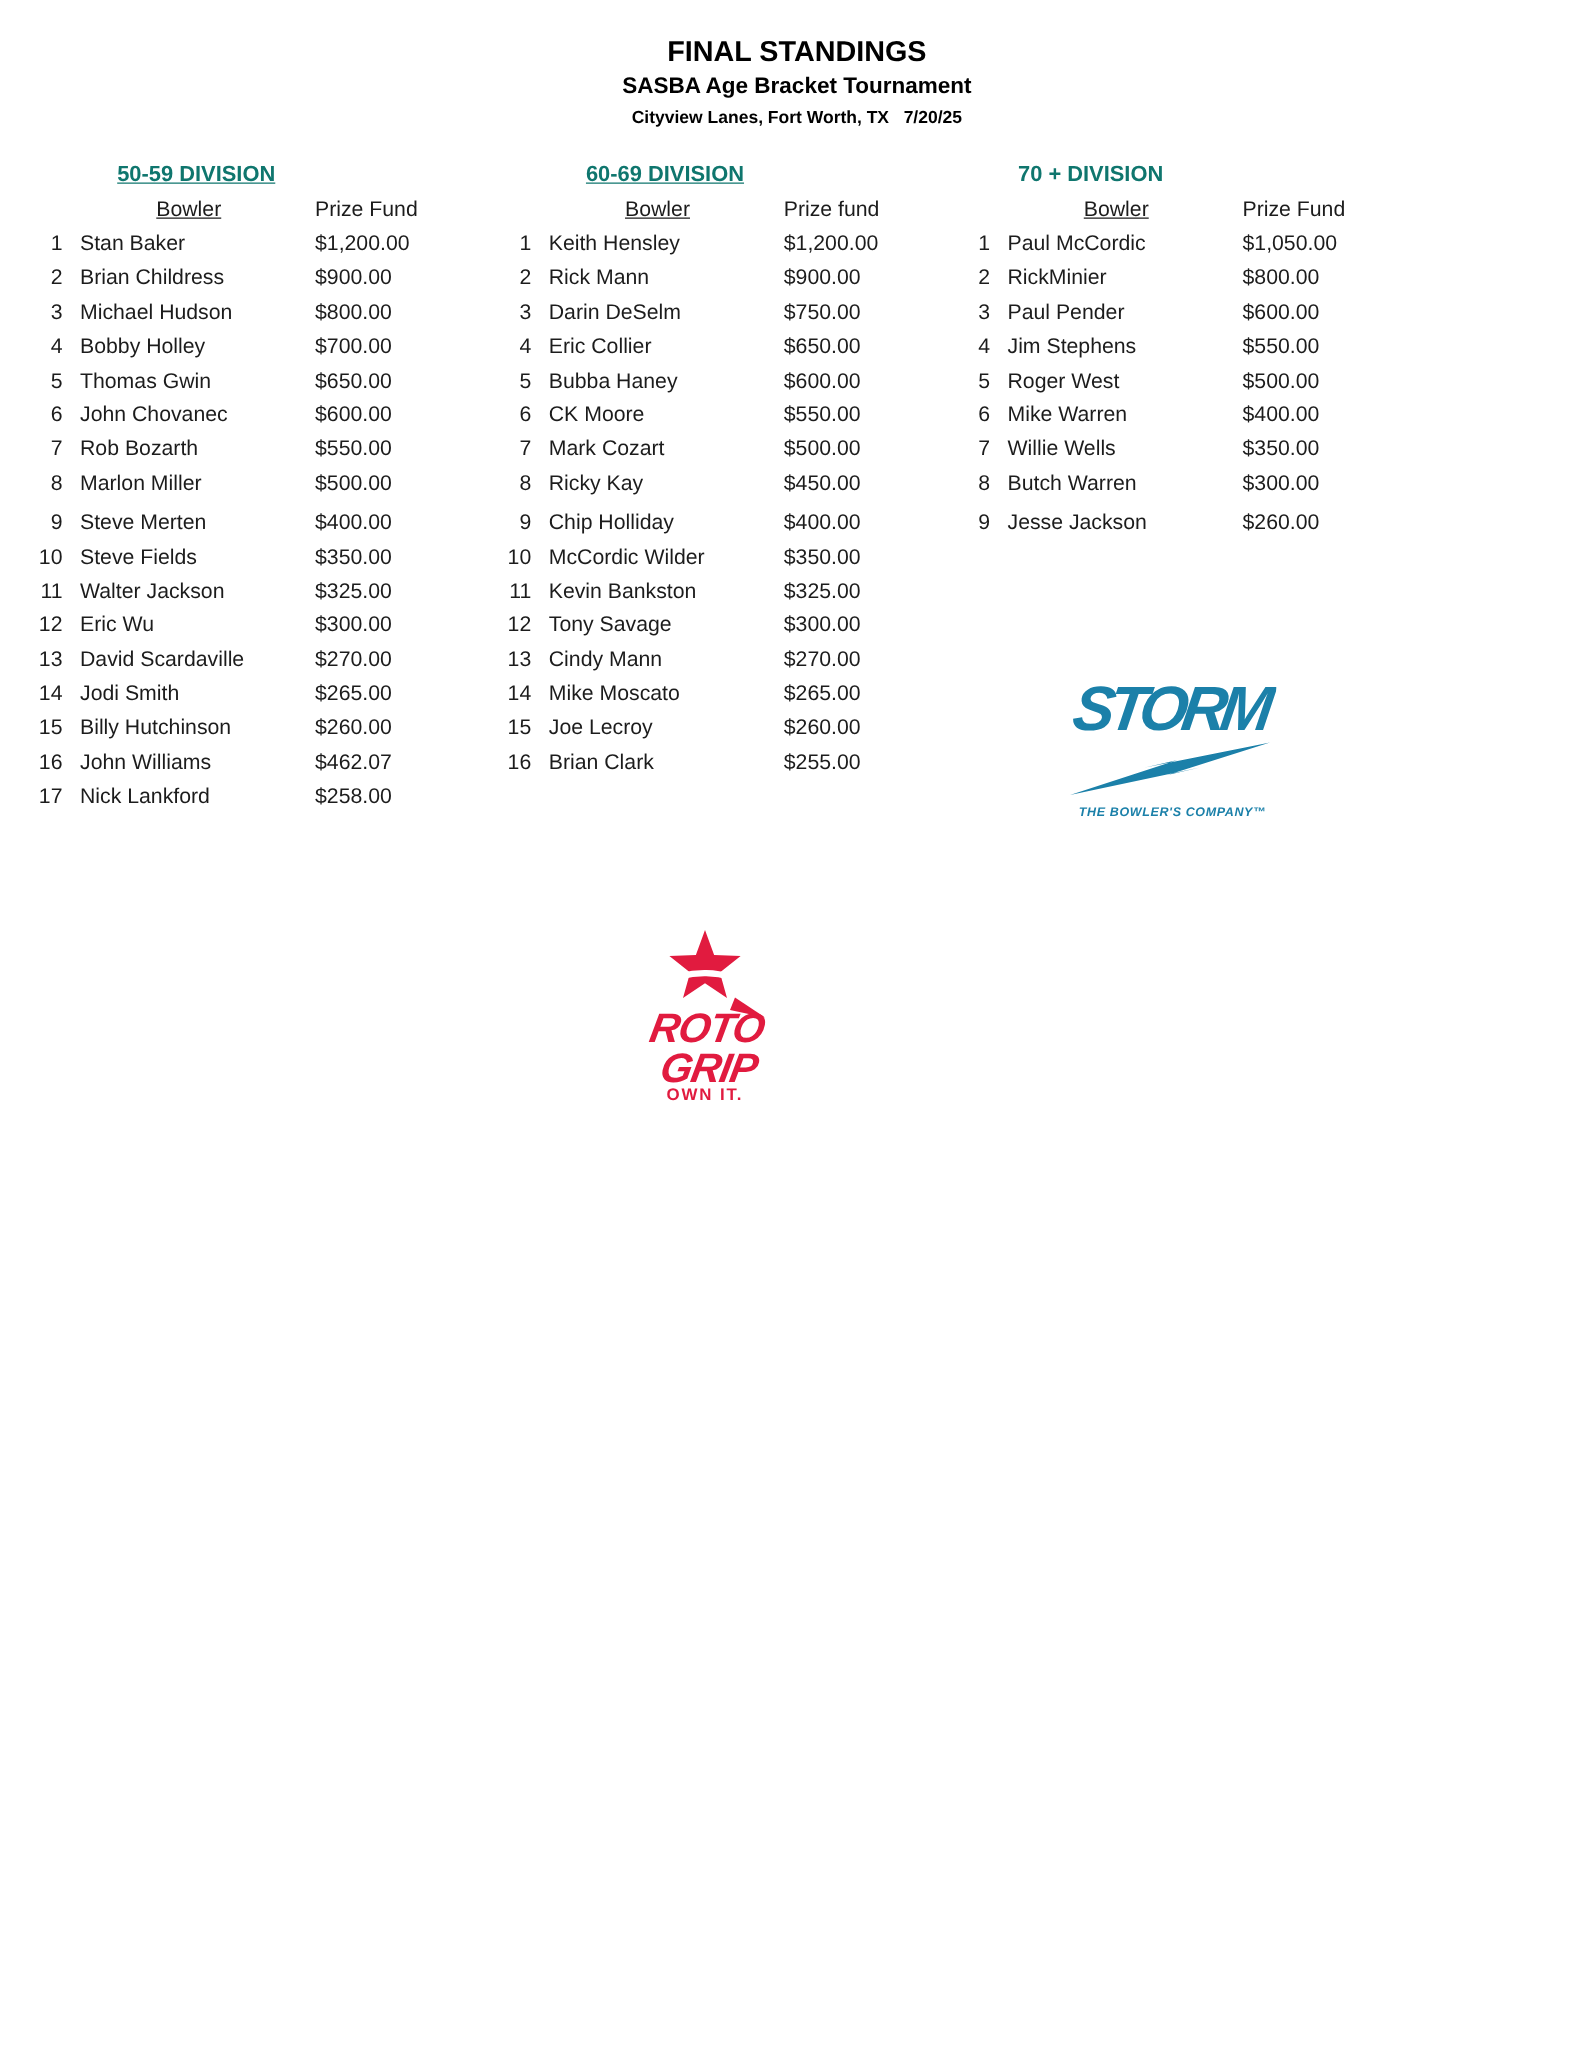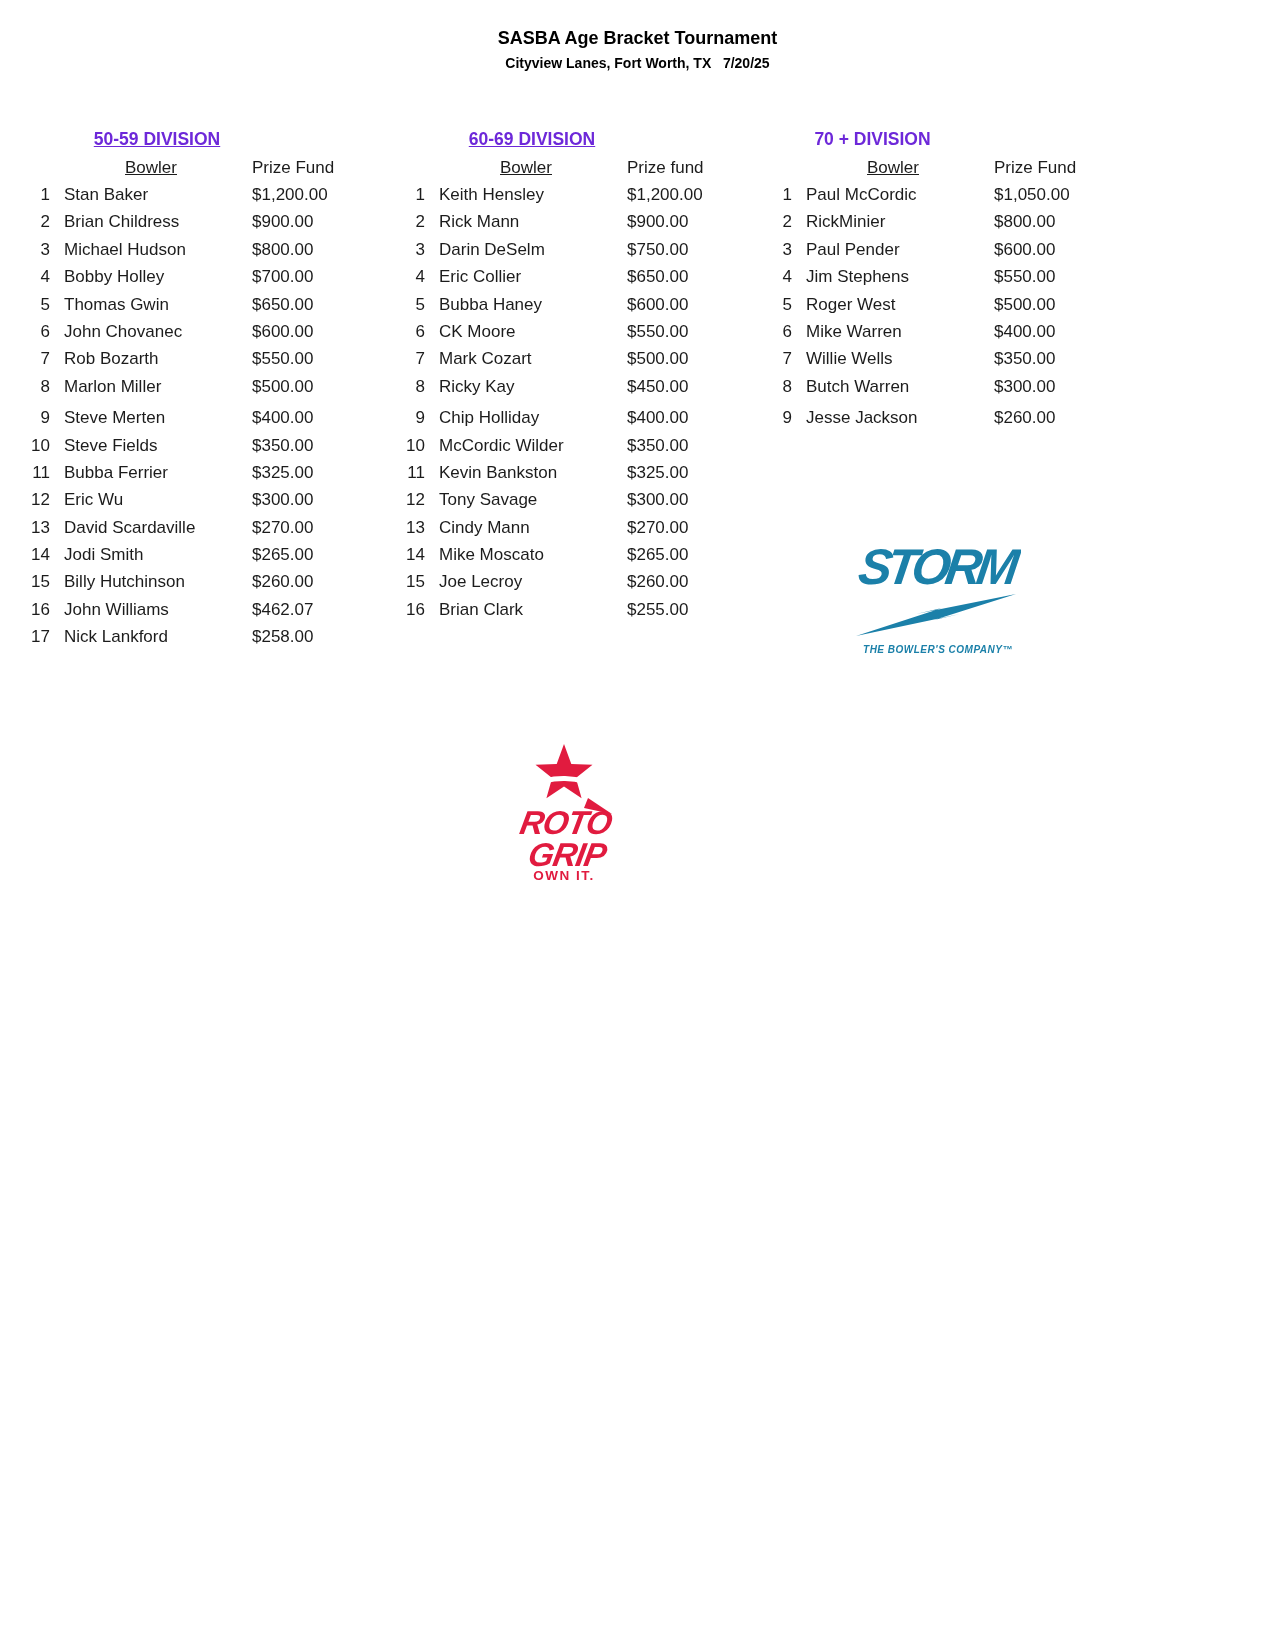--- a/index.html
+++ b/index.html
@@ -14,21 +14,21 @@
   .doc-subtitle{ font-size:18px; font-weight:bold; line-height:25px; }
   .doc-location{ font-size:14px; font-weight:bold; line-height:24px; white-space:pre; }
 
   
   .col { position:absolute; top:128px; width:372px; }
   .col-0 { left:18px; }
   .col-1 { left:393px; }
   .col-2 { left:760px; }
   .division-name {
     display:block; width:278px; text-align:center;
-    font-size:17.5px; font-weight:bold; color:#6d28d9; height:26px; line-height:22px;
+    font-size:17.5px; font-weight:bold; color:#0f766e; height:26px; line-height:22px;
   }
   .col-0 .division-name, .col-1 .division-name { text-decoration:underline; }
   .col-2 .division-name { width:225px; }
   .col-headers, .row { display:grid; grid-template-columns:32px 202px 130px; }
   .col-headers { height:27px; line-height:27px; font-size:17px; }
   .col-headers .bowler-h { grid-column:2; text-align:center;text-decoration:underline; }
   .col-headers .prize-h  { grid-column:3; text-align:left; }
   .row { height:27.4px; line-height:27.4px; font-size:17px; }
   .row:nth-child(9) { margin-top:4px; }
   .rank   { text-align:right; }
@@ -41,20 +41,21 @@
   .global-logo  { left:90px;  top:798px; }
   .roto-logo    { left:492px; top:742px; }
   svg text { font-family:"Liberation Sans", sans-serif; }
 </style>
 </head>
 <body>
 
 <div class="page">
 
   <div class="doc-header">
+    <div class="doc-title">FINAL STANDINGS</div>
     <div class="doc-subtitle">SASBA Age Bracket Tournament</div>
     <div class="doc-location">Cityview Lanes, Fort Worth, TX   7/20/25</div>
   </div>
 
   <div class="col col-0">
     <span class="division-name">50-59 DIVISION</span>
     <div class="col-headers">
       <span class="bowler-h">Bowler</span>
       <span class="prize-h">Prize Fund</span>
     </div>
@@ -114,21 +115,21 @@
     </div>
 
     <div class="row">
       <span class="rank">10</span>
       <span class="bowler">Steve Fields</span>
       <span class="prize">$350.00</span>
     </div>
 
     <div class="row">
       <span class="rank">11</span>
-      <span class="bowler">Bubba Ferrier</span>
+      <span class="bowler">Walter Jackson</span>
       <span class="prize">$325.00</span>
     </div>
 
     <div class="row">
       <span class="rank">12</span>
       <span class="bowler">Eric Wu</span>
       <span class="prize">$300.00</span>
     </div>
 
     <div class="row">

